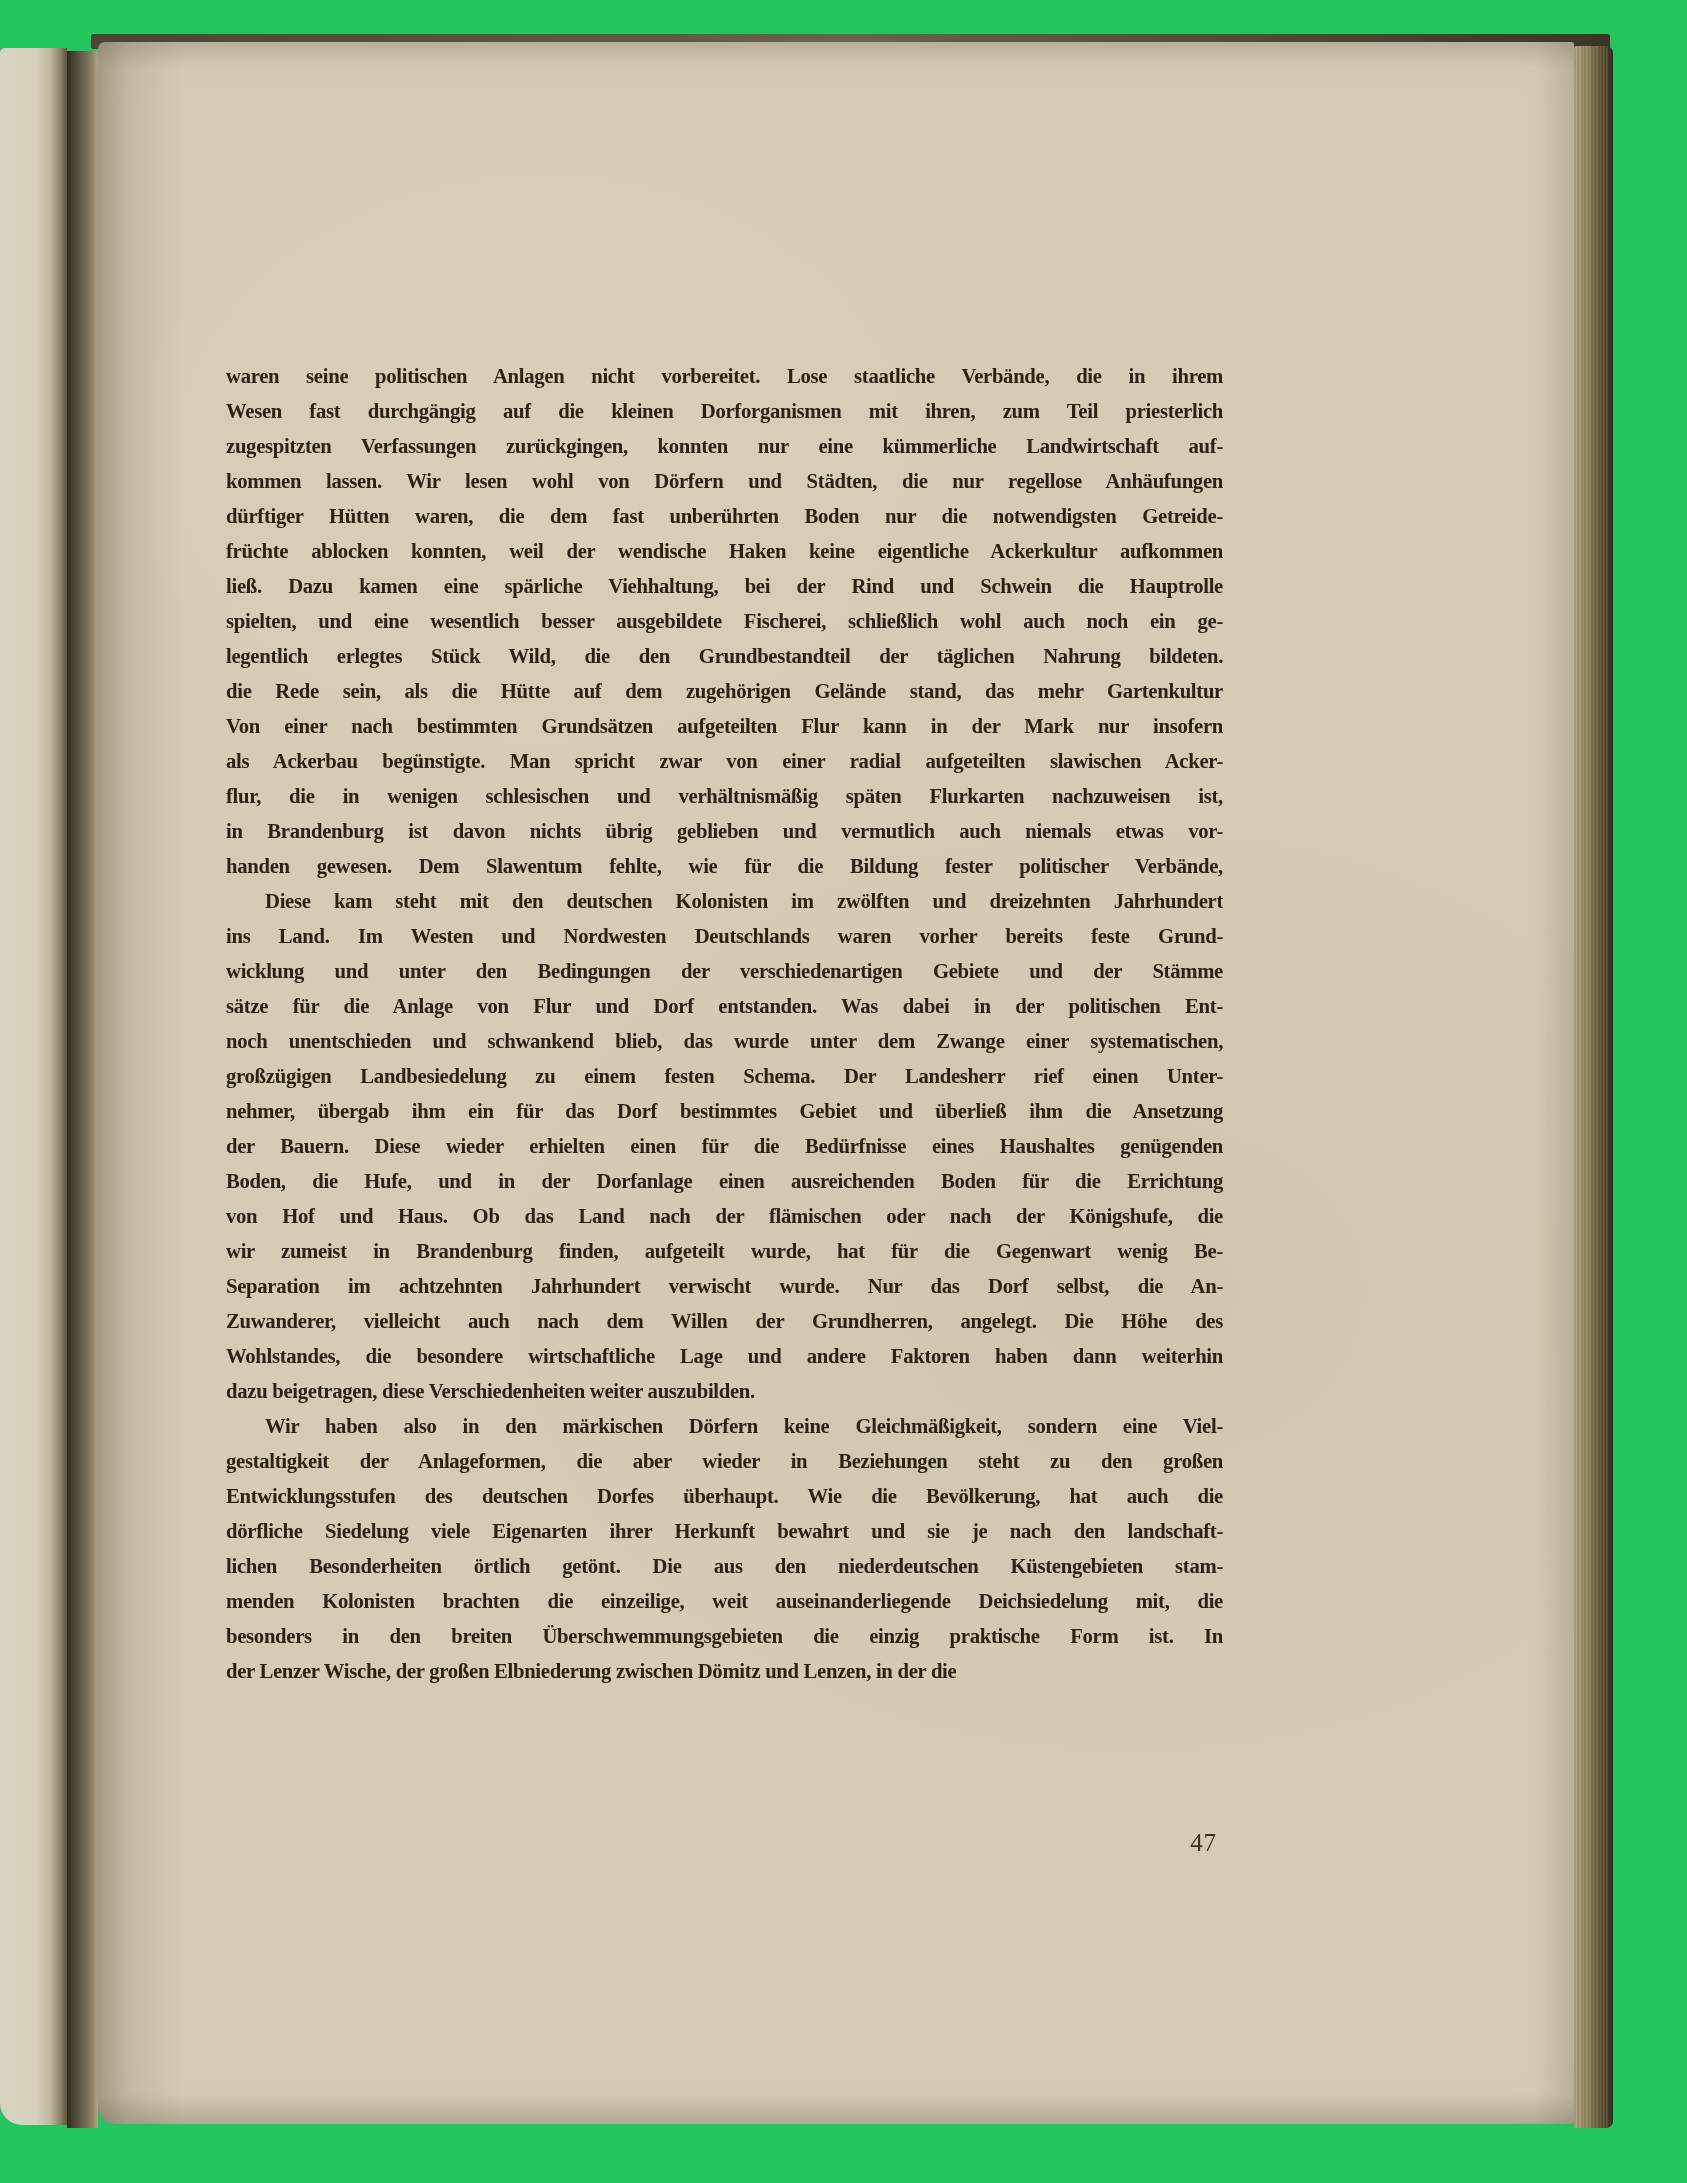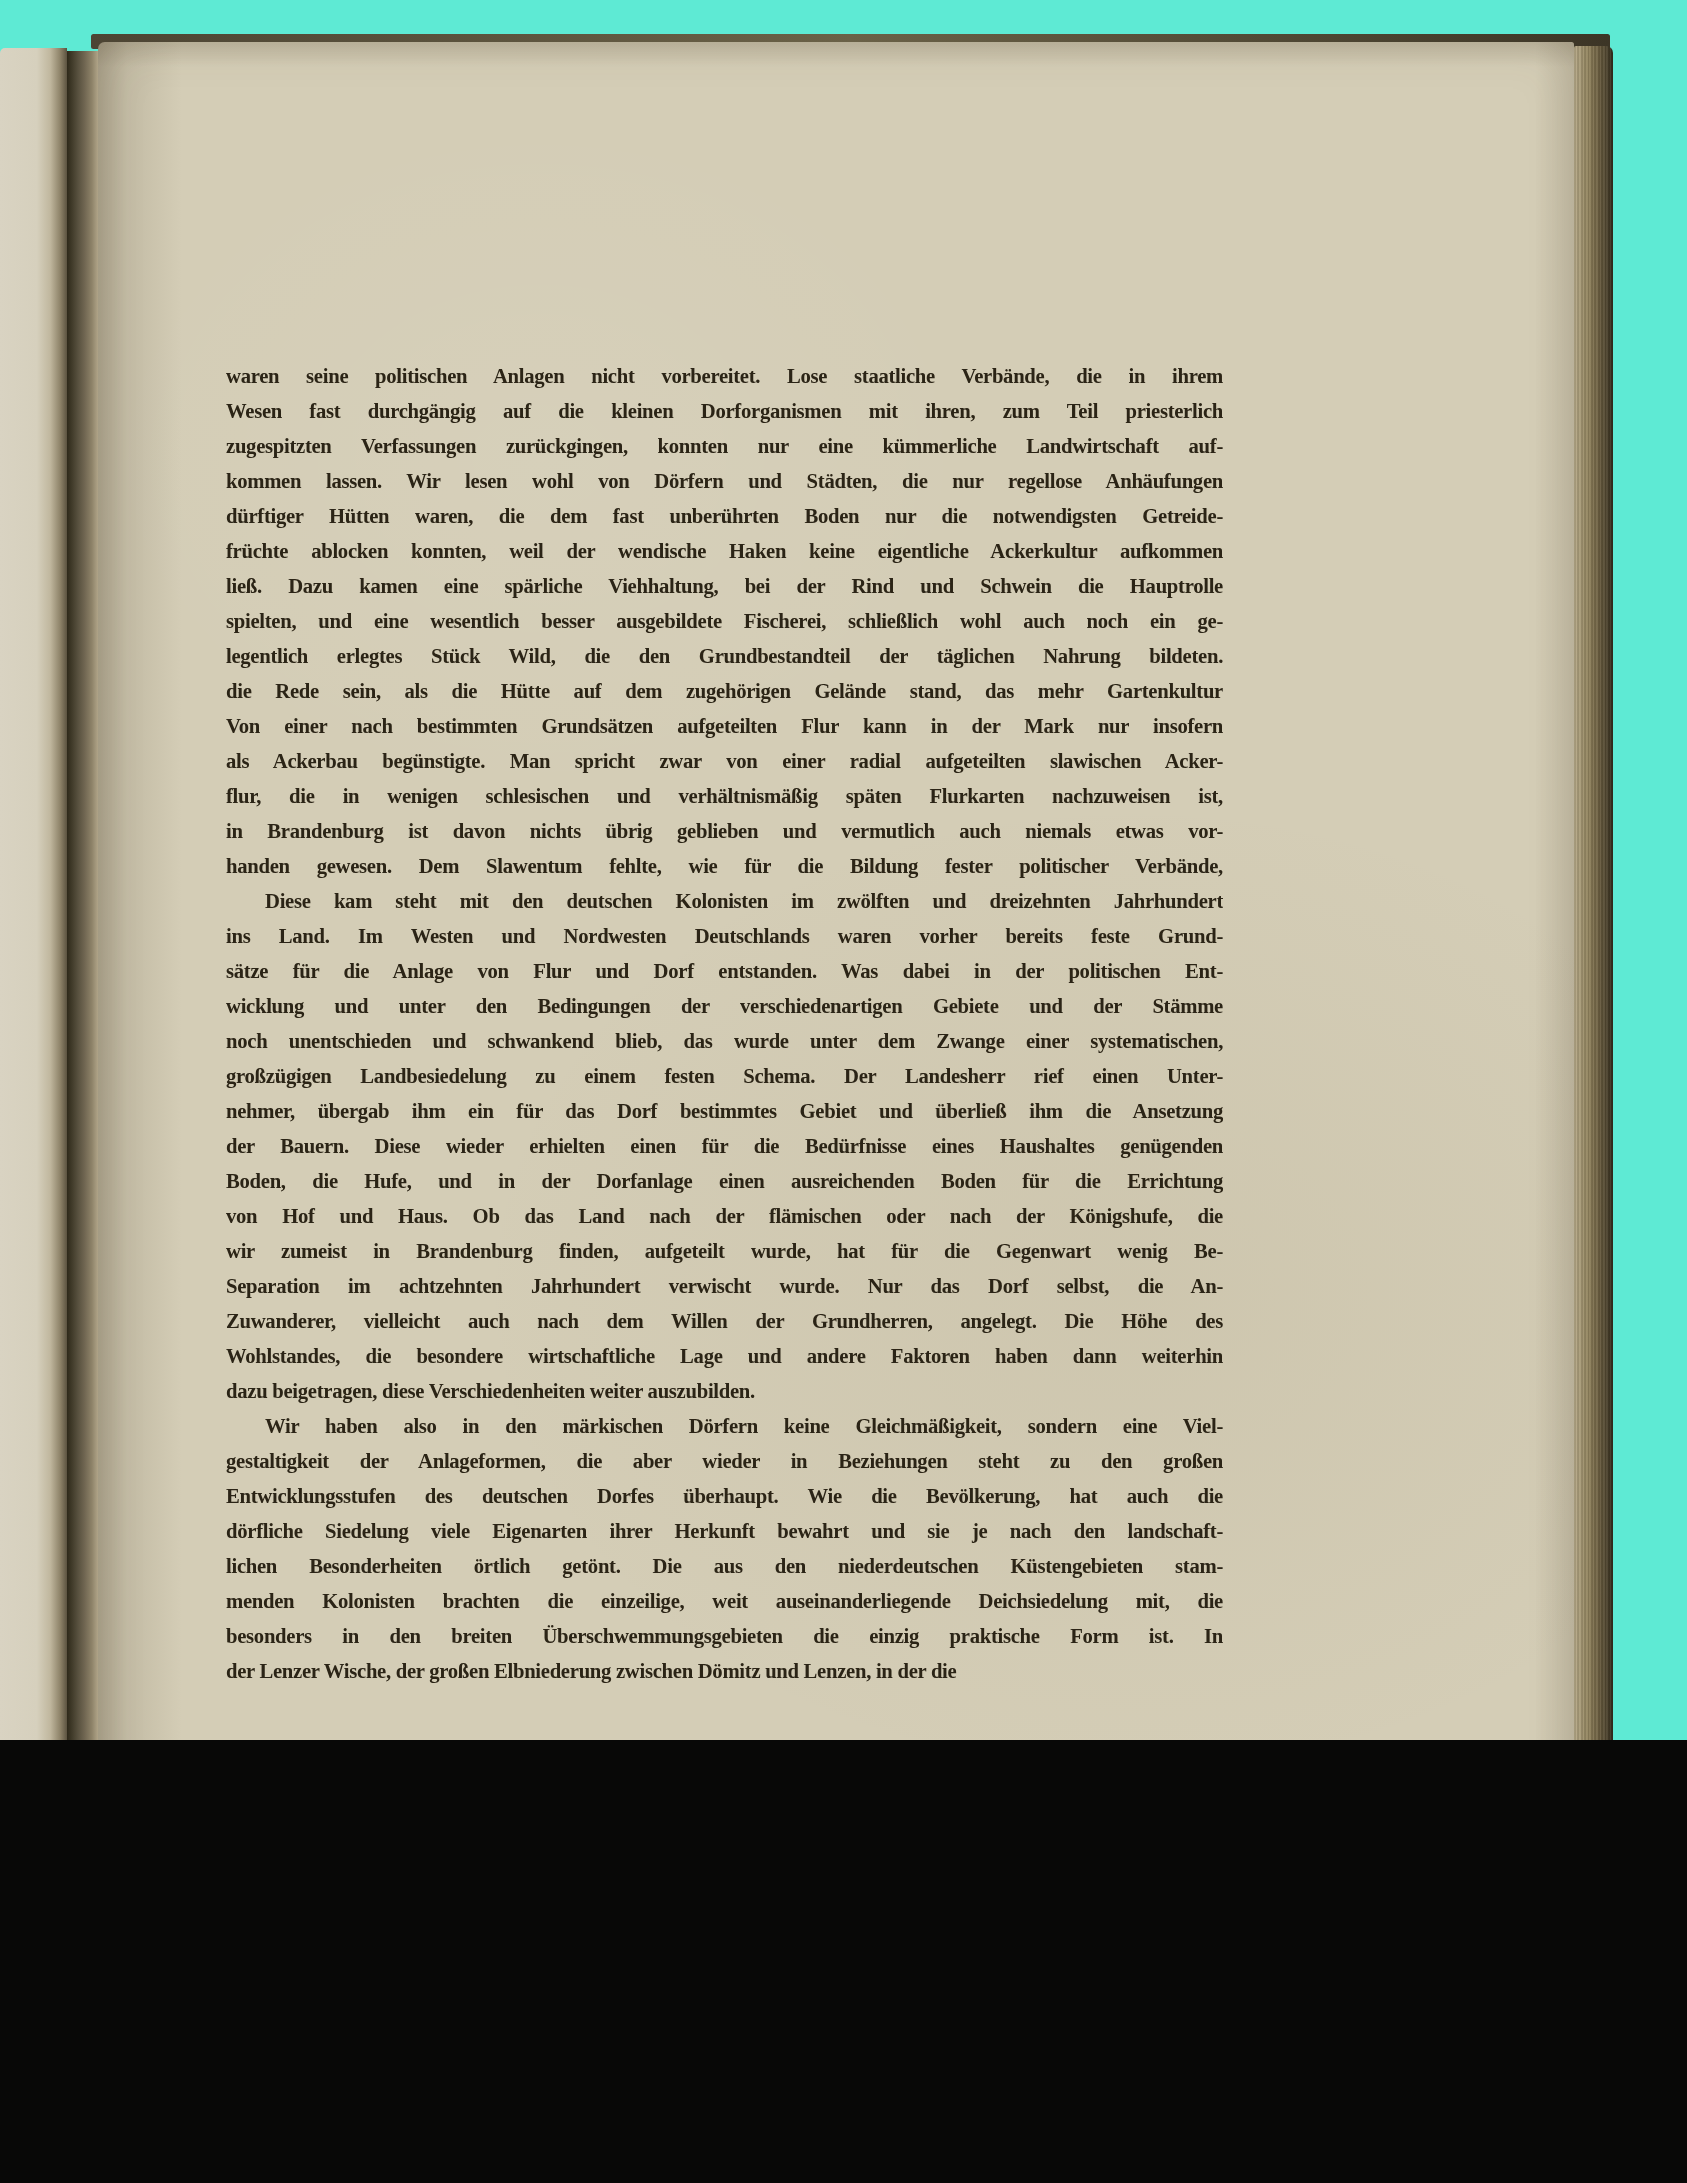--- a/index.html
+++ b/index.html
@@ -1,21 +1,21 @@
 <!DOCTYPE html>
 <html style="font-size:13.5px"><head>
 <meta charset="utf-8">
 <style>
   html, body { margin: 0; padding: 0; background: #080807; }
   .scan {
     position: relative;
     width: 1687px;
-    height: 1740px;
+    height: 2183px;
     overflow: hidden;
-    background: #5eead4;
+    background: #22c55e;
     font-family: "Liberation Serif", "DejaVu Serif", serif;
   }
   
   .left-sliver {
     position: absolute;
     left: 0; top: 48px;
     width: 67px; height: 2077px;
     background: linear-gradient(to right,
       #d9d3c2 0%, #d6d0bd 55%, #c0b79e 75%, #8d8268 90%, #5c5340 100%);
     border-radius: 5px 0 0 22px;
@@ -121,22 +121,22 @@
           <div class="line">die Rede sein, als die Hütte auf dem zugehörigen Gelände stand, das mehr Gartenkultur</div>
           <div class="line">Von einer nach bestimmten Grundsätzen aufgeteilten Flur kann in der Mark nur insofern</div>
           <div class="line">als Ackerbau begünstigte. Man spricht zwar von einer radial aufgeteilten slawischen Acker-</div>
           <div class="line">flur, die in wenigen schlesischen und verhältnismäßig späten Flurkarten nachzuweisen ist,</div>
           <div class="line">in Brandenburg ist davon nichts übrig geblieben und vermutlich auch niemals etwas vor-</div>
           <div class="line">handen gewesen. Dem Slawentum fehlte, wie für die Bildung fester politischer Verbände,</div>
         </div>
         <div class="para">
           <div class="line indent">Diese kam steht mit den deutschen Kolonisten im zwölften und dreizehnten Jahrhundert</div>
           <div class="line">ins Land. Im Westen und Nordwesten Deutschlands waren vorher bereits feste Grund-</div>
+          <div class="line">wicklung und unter den Bedingungen der verschiedenartigen Gebiete und der Stämme</div>
           <div class="line">sätze für die Anlage von Flur und Dorf entstanden. Was dabei in der politischen Ent-</div>
-          <div class="line">wicklung und unter den Bedingungen der verschiedenartigen Gebiete und der Stämme</div>
           <div class="line">noch unentschieden und schwankend blieb, das wurde unter dem Zwange einer systematischen,</div>
           <div class="line">großzügigen Landbesiedelung zu einem festen Schema. Der Landesherr rief einen Unter-</div>
           <div class="line">nehmer, übergab ihm ein für das Dorf bestimmtes Gebiet und überließ ihm die Ansetzung</div>
           <div class="line">der Bauern. Diese wieder erhielten einen für die Bedürfnisse eines Haushaltes genügenden</div>
           <div class="line">Boden, die Hufe, und in der Dorfanlage einen ausreichenden Boden für die Errichtung</div>
           <div class="line">von Hof und Haus. Ob das Land nach der flämischen oder nach der Königshufe, die</div>
           <div class="line">wir zumeist in Brandenburg finden, aufgeteilt wurde, hat für die Gegenwart wenig Be-</div>
           <div class="line">Separation im achtzehnten Jahrhundert verwischt wurde. Nur das Dorf selbst, die An-</div>
           <div class="line">Zuwanderer, vielleicht auch nach dem Willen der Grundherren, angelegt. Die Höhe des</div>
           <div class="line">Wohlstandes, die besondere wirtschaftliche Lage und andere Faktoren haben dann weiterhin</div>

